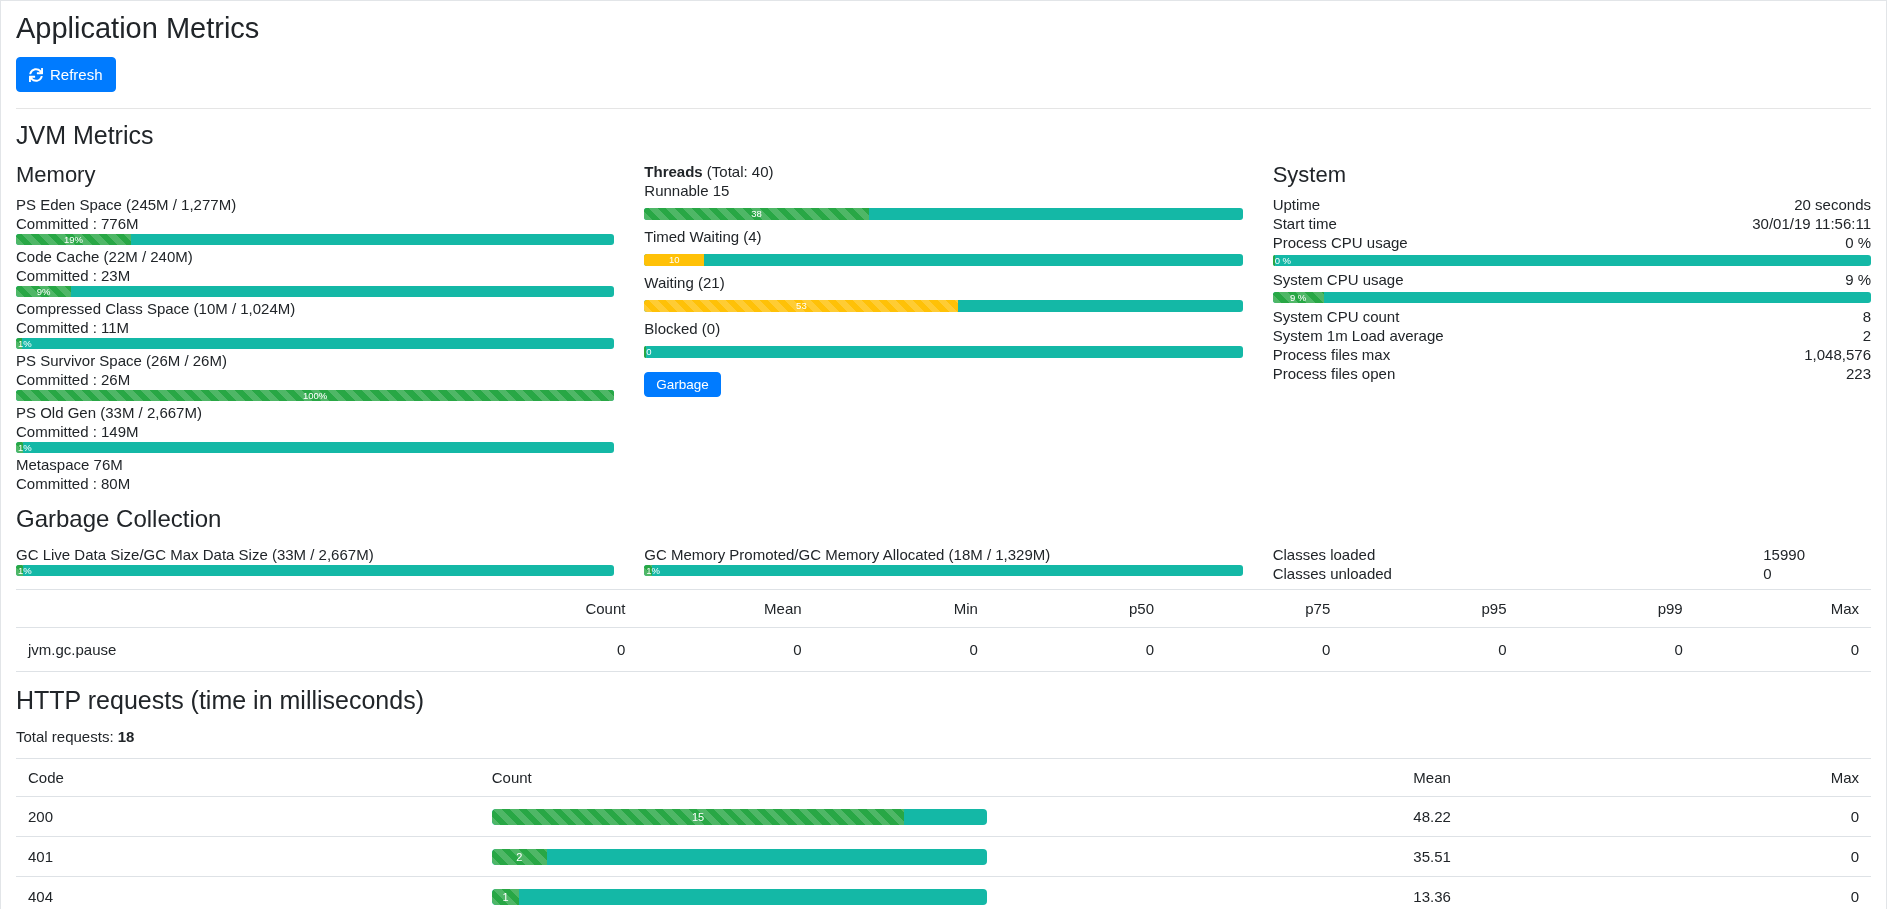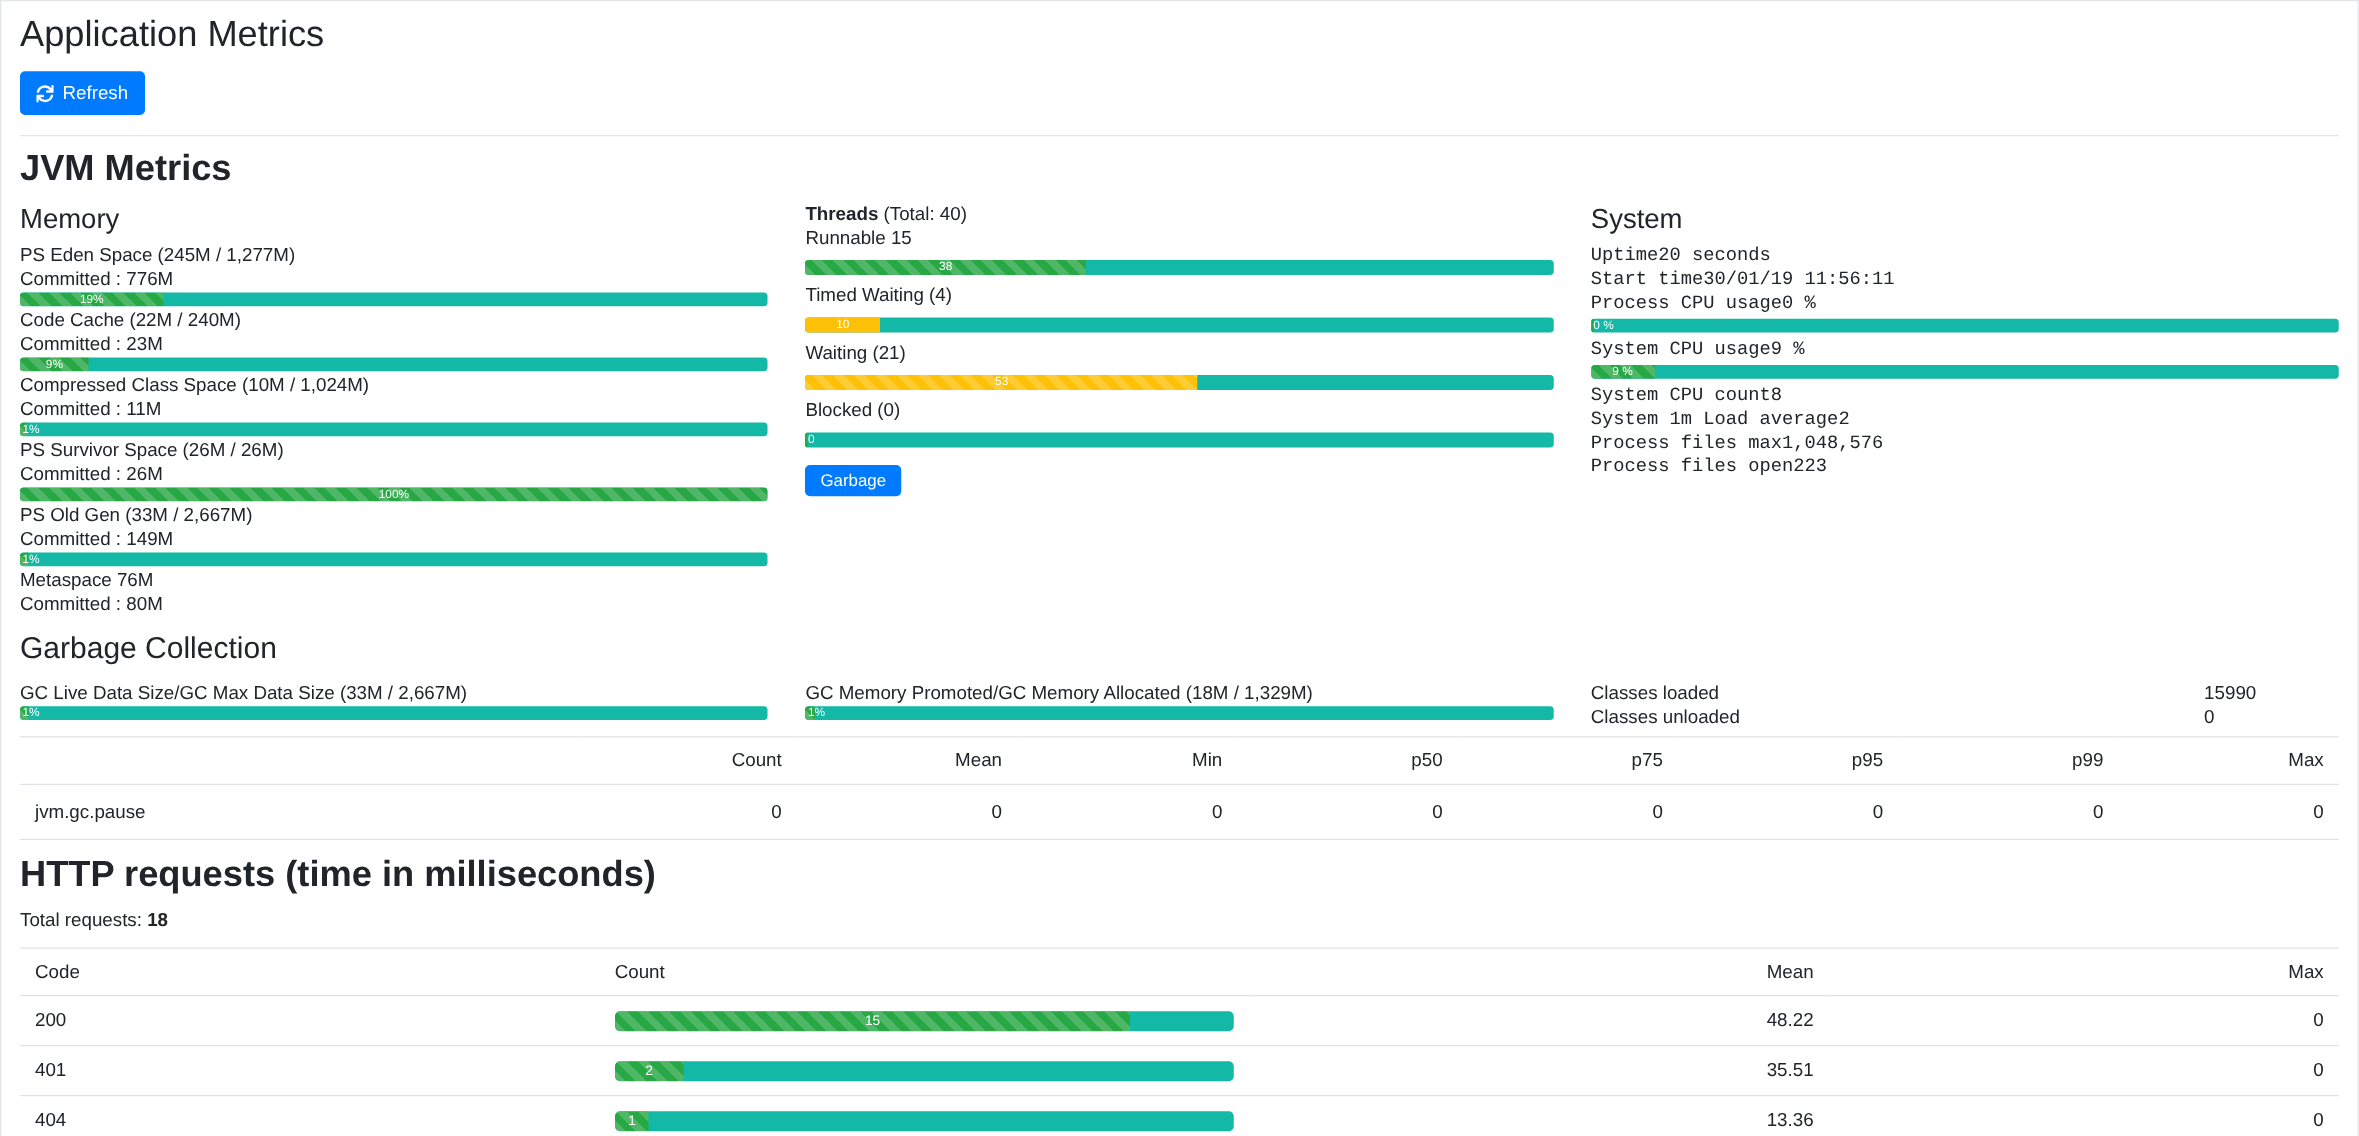--- a/index.html
+++ b/index.html
@@ -6,21 +6,21 @@
   html, body { margin: 0; padding: 0; }
   body {
     width: 1887px; height: 909px; overflow: hidden;
     background: #fff; color: #212529;
     font-family: "Liberation Sans", "DejaVu Sans", sans-serif;
     font-size: 15px; line-height: 19px;
     border: 1px solid #e2e5e8; border-bottom: none;
   }
   .page { padding: 0 15px; }
   h2.page-title { font-size: 29px; font-weight: 500; line-height: 34px; margin: 10px 0 12px; }
-  h3.section-h { font-size: 29px; font-weight: 700; line-height: 29px; margin: 0 0 12px; }
+  h3.section-h { font-size: 25px; font-weight: 400; line-height: 29px; margin: 0 0 12px; }
   h4.col-h { font-size: 22px; font-weight: 500; line-height: 26px; margin: 0 0 7px; }
   h4.gc-h { font-size: 24px; font-weight: 500; line-height: 28px; margin: 10px 0 6px; }
   hr { border: none; border-top: 1px solid rgba(0,0,0,.1); margin: 14px 0 12px; }
 
   .btn { display: inline-flex; align-items: center; gap: 7px; background: #007bff;
          border: 1px solid #007bff; color: #fff; border-radius: 4px; cursor: pointer;
          font-family: inherit; }
   .btn-refresh { padding: 8px 12px; font-size: 15px; margin-bottom: 2px; }
   .btn-expand { padding: 4px 11px; font-size: 13.5px; margin-top: 7px; }
 
@@ -39,21 +39,21 @@
       rgba(255,255,255,.18) 0 6px, transparent 6px 12px); }
 
   .mem-entry { margin-bottom: 2px; }
   .txt-line { line-height: 19px; }
 
   .threads-title { line-height: 19px; margin-bottom: 0; }
   .thread-entry { margin-bottom: 7px; }
   .thread-entry .progress { margin-top: 8px; height: 12px; }
   .thread-entry .bar-text { line-height: 12px; }
 
-  .sys-row { display: flex; justify-content: flex-start; line-height: 19px; font-family: Liberation Mono, monospace; }
+  .sys-row { display: flex; justify-content: space-between; line-height: 19px; }
   .sys-bar-wrap .progress { margin: 3px 0 4px; }
 
   .gcbar-block { margin-top: 6px; }
   .gcclass-row { display: flex; line-height: 19px; }
   .gcclass-row .gclbl { flex: 0 0 82%; }
 
   table.table { width: 100%; border-collapse: collapse; table-layout: fixed; }
   table.table th, table.table td { padding: 9px 12px; text-align: left; font-size: 15px; }
   table.table thead th { font-weight: normal; border-top: 1px solid #dee2e6; border-bottom: 1px solid #dee2e6; }
   table.table tbody td { border-bottom: 1px solid #dee2e6; }

